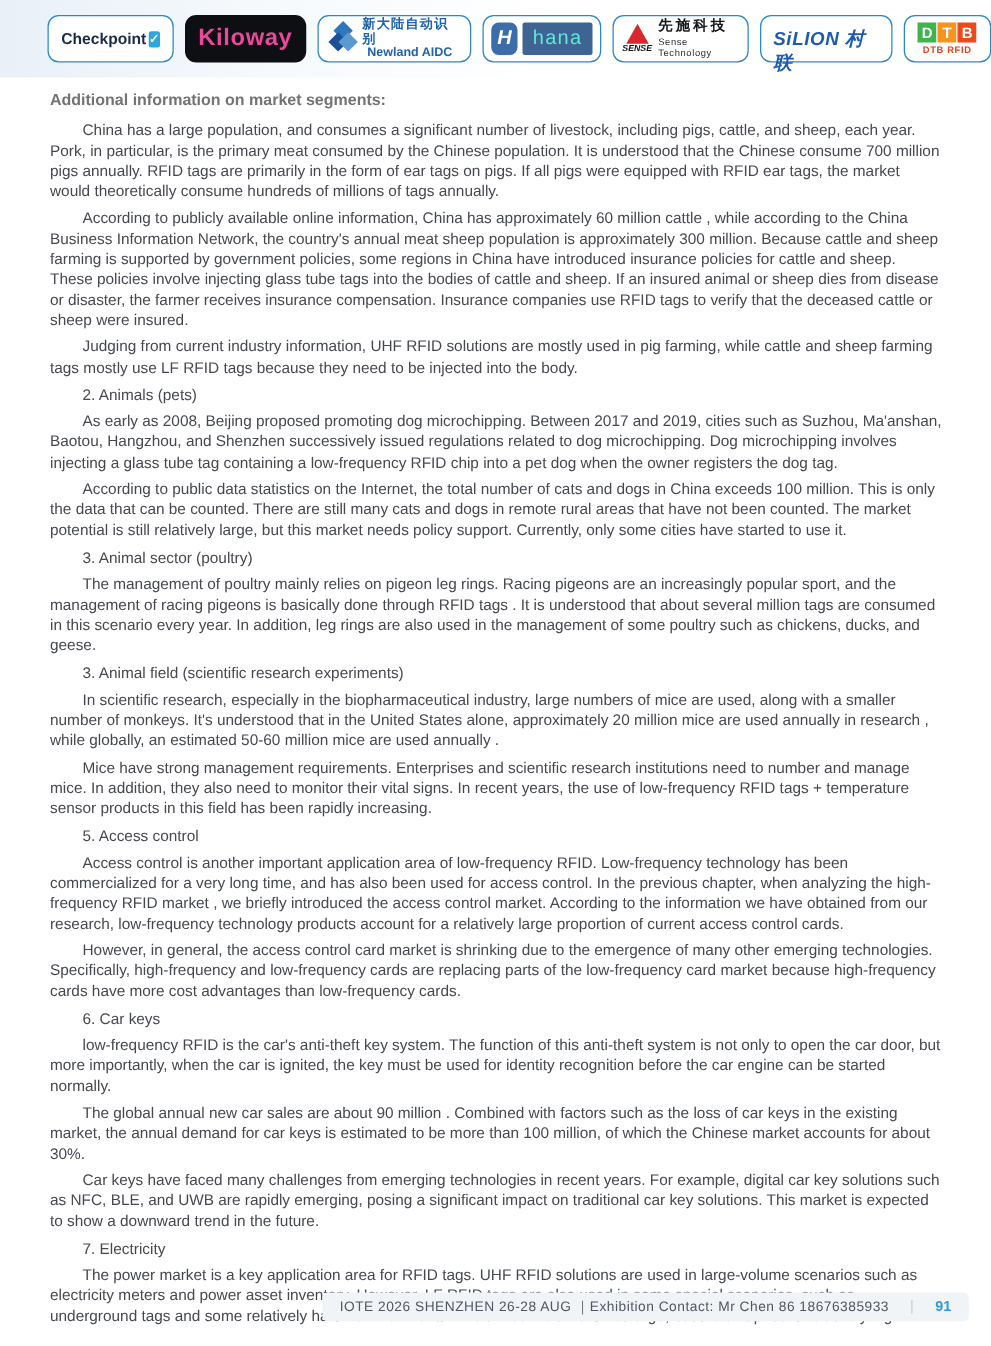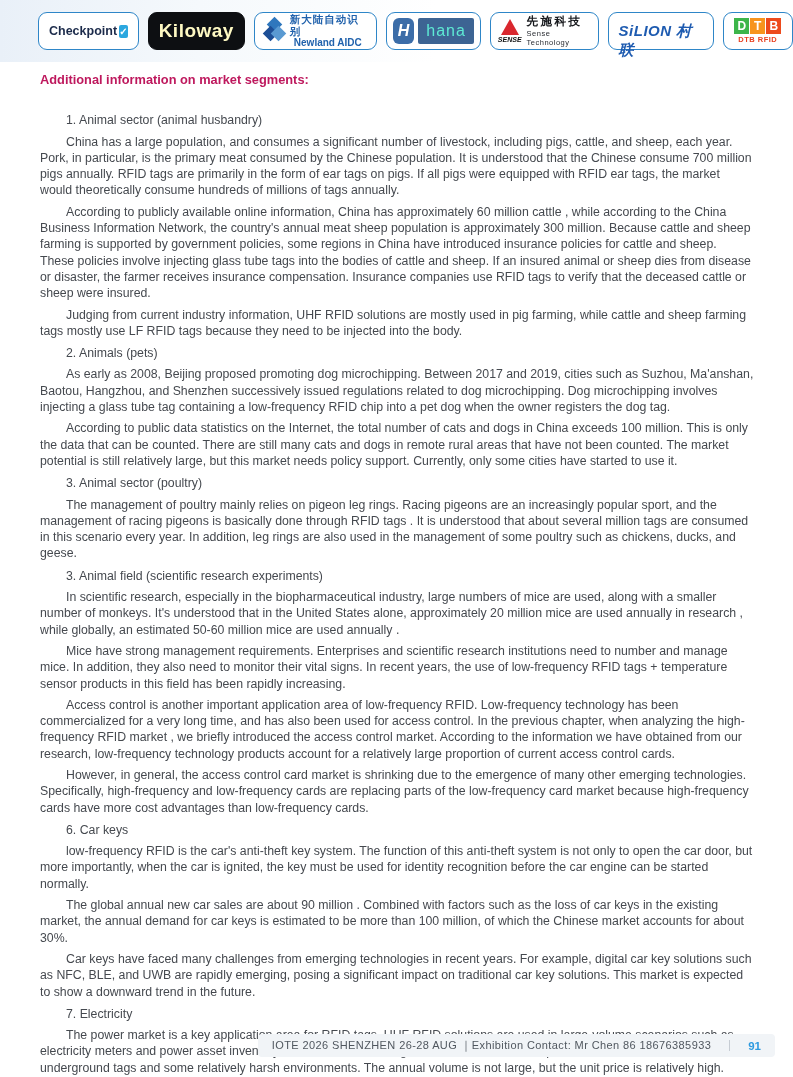--- a/index.html
+++ b/index.html
@@ -28,21 +28,21 @@
   .tile-checkpoint .cp-text { font-size:12.5px; font-weight:bold; color:#1b2a4a; }
   .cp-mark {
     display:inline-block; width:13px; height:13px; margin-left:2px;
     background:#2ba7df; color:#fff; font-size:10px; line-height:13px;
     text-align:center; font-weight:bold; border-radius:2px;
   }
   .tile-kiloway {
     background:#0d0f12; border-color:#0d0f12; padding:0 12px;
   }
   .tile-kiloway .kw-text {
-    font-size:19px; font-weight:bold; color:#fef9c3; letter-spacing:0.5px;
+    font-size:19px; font-weight:bold; color:#ec4899; letter-spacing:0.5px;
   }
   .tile-newland { gap:6px; }
   .nl-icon { position:relative; width:20px; height:26px; }
   .nl-d { position:absolute; width:11px; height:11px; transform:rotate(45deg); }
   .nl-d1 { left:4px; top:1px; background:#2f77bd; }
   .nl-d2 { left:0px; top:10px; background:#1d4f96; }
   .nl-d3 { left:8px; top:10px; background:#5a9ad2; }
   .nl-text { display:flex; flex-direction:column; line-height:1.15; }
   .nl-cn { font-size:10.5px; font-weight:bold; color:#2162ac; letter-spacing:1px; }
   .nl-en { font-size:10px; font-weight:bold; color:#2162ac;text-align:center; }
@@ -82,21 +82,21 @@
   .dtb-b1 { background:#3cb54a; }
   .dtb-b2 { background:#f7941d; }
   .dtb-b3 { background:#ed4a1c; }
   .dtb-sub { font-size:7.5px; font-weight:bold; color:#e8401f; letter-spacing:0.5px; }
   
   .doc {
     position:absolute; top:72px; left:40px; width:714px;
     color:#45494f; font-size:12.3px; line-height:16.3px;
   }
   .doc-title {
-    color:#be185d; font-weight:bold; font-size:12.8px; margin-bottom:24px;
+    color:#737373; font-weight:bold; font-size:12.8px; margin-bottom:8px;
   }
   .sec-title { text-indent:26px; margin:6px 0 5px 0; }
   .para { text-indent:26px; margin:5px 0; }
   
   .footer {
     position:absolute; left:0; right:18px; bottom:20px;
     display:flex; justify-content:flex-end;
   }
   .footer-pill {
     background:#f1f4f7; border-radius:4px; height:23px;
@@ -163,36 +163,36 @@
         </span>
         <span class="dtb-sub">DTB RFID</span>
       </div>
 
     </div>
   </div>
 
   <div class="doc">
     <div class="doc-title">Additional information on market segments:</div>
 
-    <div class="sec-title">1. Animal sector (animal husbandry)</div>
     <p class="para">China has a large population, and consumes a significant number of livestock, including pigs, cattle, and sheep, each year. Pork, in particular, is the primary meat consumed by the Chinese population. It is understood that the Chinese consume 700 million pigs annually. RFID tags are primarily in the form of ear tags on pigs. If all pigs were equipped with RFID ear tags, the market would theoretically consume hundreds of millions of tags annually.</p>
     <p class="para">According to publicly available online information, China has approximately 60 million cattle , while according to the China Business Information Network, the country's annual meat sheep population is approximately 300 million. Because cattle and sheep farming is supported by government policies, some regions in China have introduced insurance policies for cattle and sheep. These policies involve injecting glass tube tags into the bodies of cattle and sheep. If an insured animal or sheep dies from disease or disaster, the farmer receives insurance compensation. Insurance companies use RFID tags to verify that the deceased cattle or sheep were insured.</p>
     <p class="para">Judging from current industry information, UHF RFID solutions are mostly used in pig farming, while cattle and sheep farming tags mostly use LF RFID tags because they need to be injected into the body.</p>
 
     <div class="sec-title">2. Animals (pets)</div>
     <p class="para">As early as 2008, Beijing proposed promoting dog microchipping. Between 2017 and 2019, cities such as Suzhou, Ma'anshan, Baotou, Hangzhou, and Shenzhen successively issued regulations related to dog microchipping. Dog microchipping involves injecting a glass tube tag containing a low-frequency RFID chip into a pet dog when the owner registers the dog tag.</p>
     <p class="para">According to public data statistics on the Internet, the total number of cats and dogs in China exceeds 100 million. This is only the data that can be counted. There are still many cats and dogs in remote rural areas that have not been counted. The market potential is still relatively large, but this market needs policy support. Currently, only some cities have started to use it.</p>
 
     <div class="sec-title">3. Animal sector (poultry)</div>
     <p class="para">The management of poultry mainly relies on pigeon leg rings. Racing pigeons are an increasingly popular sport, and the management of racing pigeons is basically done through RFID tags . It is understood that about several million tags are consumed in this scenario every year. In addition, leg rings are also used in the management of some poultry such as chickens, ducks, and geese.</p>
 
     <div class="sec-title">3. Animal field (scientific research experiments)</div>
     <p class="para">In scientific research, especially in the biopharmaceutical industry, large numbers of mice are used, along with a smaller number of monkeys. It's understood that in the United States alone, approximately 20 million mice are used annually in research , while globally, an estimated 50-60 million mice are used annually .</p>
     <p class="para">Mice have strong management requirements. Enterprises and scientific research institutions need to number and manage mice. In addition, they also need to monitor their vital signs. In recent years, the use of low-frequency RFID tags + temperature sensor products in this field has been rapidly increasing.</p>
 
+    <div class="sec-title">5. Access control</div>
     <p class="para">Access control is another important application area of low-frequency RFID. Low-frequency technology has been commercialized for a very long time, and has also been used for access control. In the previous chapter, when analyzing the high-frequency RFID market , we briefly introduced the access control market. According to the information we have obtained from our research, low-frequency technology products account for a relatively large proportion of current access control cards.</p>
     <p class="para">However, in general, the access control card market is shrinking due to the emergence of many other emerging technologies. Specifically, high-frequency and low-frequency cards are replacing parts of the low-frequency card market because high-frequency cards have more cost advantages than low-frequency cards.</p>
 
     <div class="sec-title">6. Car keys</div>
     <p class="para">low-frequency RFID is the car's anti-theft key system. The function of this anti-theft system is not only to open the car door, but more importantly, when the car is ignited, the key must be used for identity recognition before the car engine can be started normally.</p>
     <p class="para">The global annual new car sales are about 90 million . Combined with factors such as the loss of car keys in the existing market, the annual demand for car keys is estimated to be more than 100 million, of which the Chinese market accounts for about 30%.</p>
     <p class="para">Car keys have faced many challenges from emerging technologies in recent years. For example, digital car key solutions such as NFC, BLE, and UWB are rapidly emerging, posing a significant impact on traditional car key solutions. This market is expected to show a downward trend in the future.</p>
 
     <div class="sec-title">7. Electricity</div>
     <p class="para">The power market is a key application area for RFID tags. UHF RFID solutions are used in large-volume scenarios such as electricity meters and power asset inventory. However, LF RFID tags are also used in some special scenarios, such as underground tags and some relatively harsh environments. The annual volume is not large, but the unit price is relatively high.</p>

